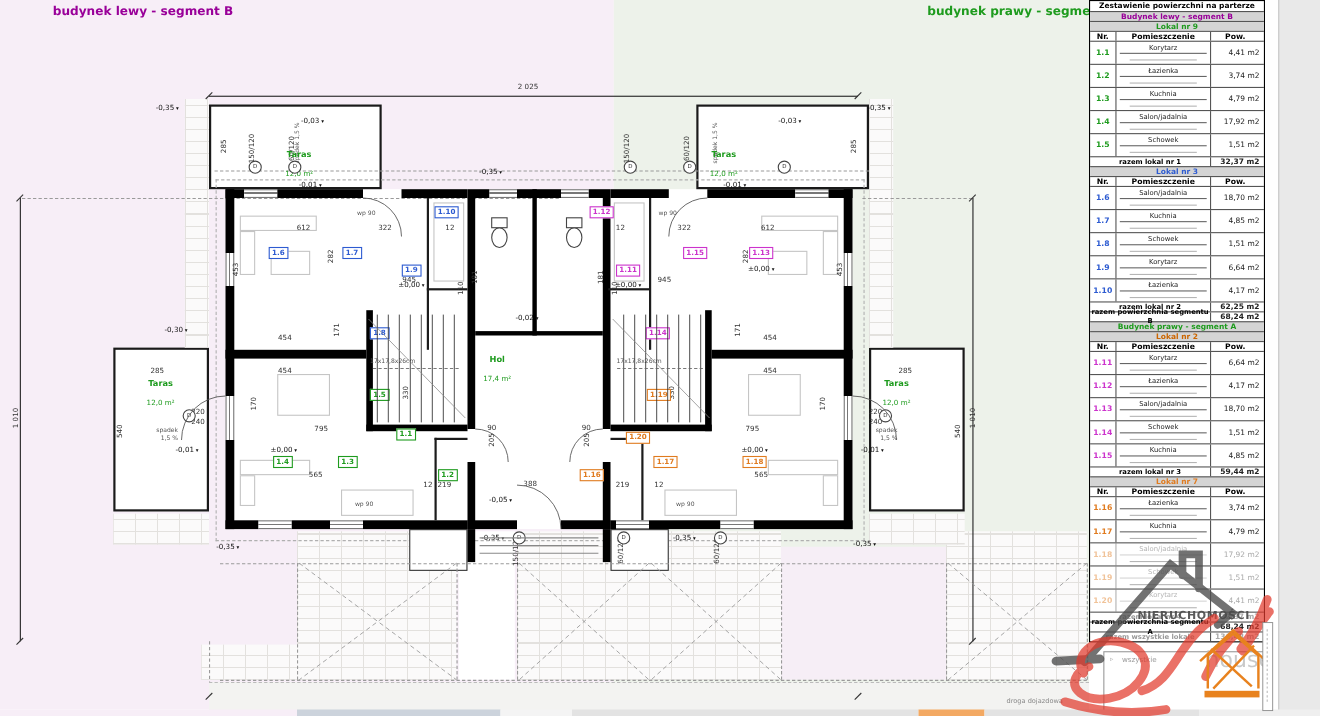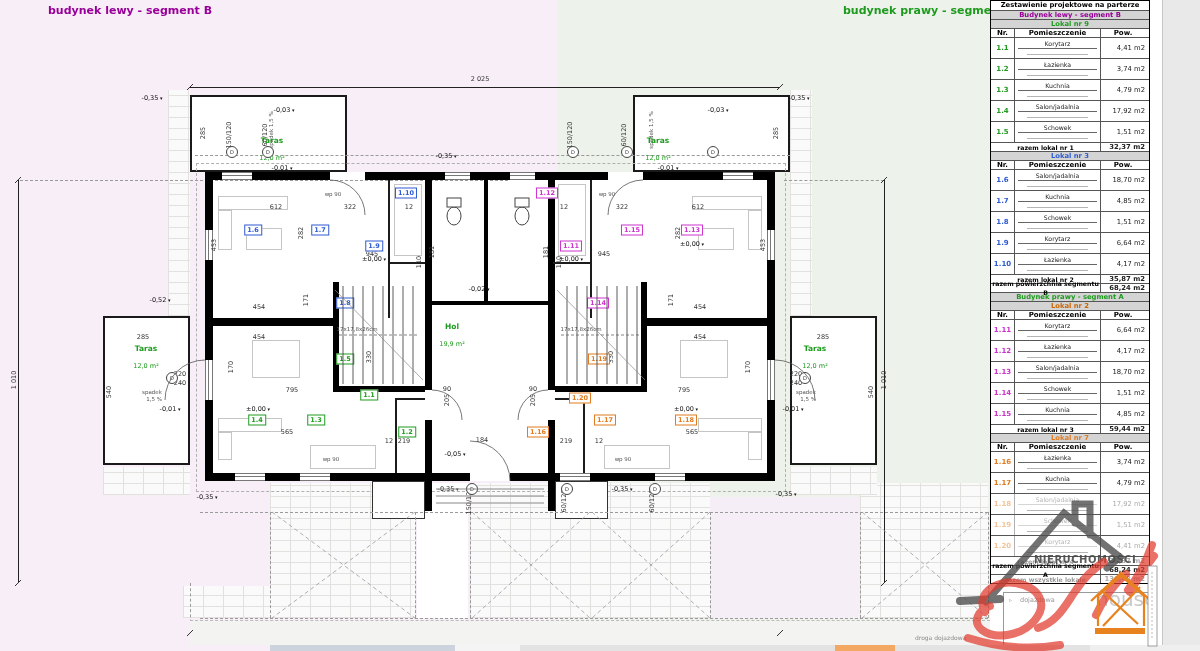--- a/index.html
+++ b/index.html
@@ -90,21 +90,21 @@
 <div class="abs" id="bg-right"></div>
 <div class="abs" id="table-wrap"></div>
 <div class="abs" id="edge-strip"></div>
 
 <div class="abs" id="title-left">budynek lewy - segment B</div>
 <div class="abs" id="title-right">budynek prawy - segment A</div>
 
 <div class="abs" id="plan">
   <div id="hol">
     <b>Hol</b>
-    <span>19,9 m²</span>
+    <span>17,4 m²</span>
   </div>
 <div class="abs white" style="left: 205px; top: 172px; width: 570px; height: 309px;"></div>
     <div class="abs terrace" style="left: 190px; top: 95px; width: 157px; height: 77px;"></div>
     <div class="abs terrace" style="left: 633px; top: 95px; width: 157px; height: 77px;"></div>
     <div class="abs terrace" style="left: 103px; top: 316px; width: 87px; height: 149px;"></div>
     <div class="abs terrace" style="left: 790px; top: 316px; width: 87px; height: 149px;"></div>
     <div class="abs white" style="left: 417px; top: 483px; width: 51px; height: 135px;"></div>
     <div class="abs patch-lav" style="left: 710px; top: 497px; width: 150px; height: 121px;"></div>
     <div class="abs patch-grn" style="left: 955px; top: 497px; width: 33px; height: 121px;"></div>
     <div class="abs brick" style="left: 168px; top: 90px; width: 22px; height: 226px;"></div>
@@ -236,21 +236,21 @@
     <span class="dim r" style="left: 306px; top: 300px;">171</span>
     <span class="dim r" style="left: 671px; top: 300px;">171</span>
     <span class="dim r" style="left: 231px; top: 367px;">170</span>
     <span class="dim r" style="left: 748px; top: 367px;">170</span>
     <span class="dim" style="left: 292px; top: 390px;">795</span>
     <span class="dim" style="left: 684px; top: 390px;">795</span>
     <span class="dim" style="left: 287px; top: 432px;">565</span>
     <span class="dim" style="left: 692px; top: 432px;">565</span>
     <span class="dim" style="left: 404px; top: 441px;">219</span>
     <span class="dim" style="left: 566px; top: 441px;">219</span>
-    <span class="dim" style="left: 482px; top: 440px;">184</span>
+    <span class="dim" style="left: 482px; top: 440px;">388</span>
     <span class="dim" style="left: 389px; top: 441px;">12</span>
     <span class="dim" style="left: 599px; top: 441px;">12</span>
     <span class="dim r" style="left: 369px; top: 357px;">330</span>
     <span class="dim r" style="left: 611px; top: 357px;">330</span>
     <span class="dim" style="left: 447px; top: 389px;">90</span>
     <span class="dim" style="left: 533px; top: 389px;">90</span>
     <span class="dim r" style="left: 447px; top: 400px;">205</span>
     <span class="dim r" style="left: 533px; top: 400px;">205</span>
     <span class="dim" style="left: 143px; top: 337px;">285</span>
     <span class="dim" style="left: 823px; top: 337px;">285</span>
@@ -269,21 +269,21 @@
     <span class="dim r" style="left: 652px; top: 501px;">60/120</span>
     <span class="lvl" style="left: 152px; top: 98px;">-0,35</span>
     <span class="lvl" style="left: 446px; top: 156px;">-0,35</span>
     <span class="lvl" style="left: 799px; top: 98px;">-0,35</span>
     <span class="lvl" style="left: 207px; top: 497px;">-0,35</span>
     <span class="lvl" style="left: 448px; top: 489px;">-0,35</span>
     <span class="lvl" style="left: 622px; top: 489px;">-0,35</span>
     <span class="lvl" style="left: 786px; top: 494px;">-0,35</span>
     <span class="lvl" style="left: 284px; top: 110px;">-0,03</span>
     <span class="lvl" style="left: 718px; top: 110px;">-0,03</span>
-    <span class="lvl" style="left: 160px; top: 300px;">-0,52</span>
+    <span class="lvl" style="left: 160px; top: 300px;">-0,30</span>
     <span class="lvl" style="left: 282px; top: 168px;">-0,01</span>
     <span class="lvl" style="left: 668px; top: 168px;">-0,01</span>
     <span class="lvl" style="left: 170px; top: 409px;">-0,01</span>
     <span class="lvl" style="left: 793px; top: 409px;">-0,01</span>
     <span class="lvl" style="left: 479px; top: 289px;">-0,02</span>
     <span class="lvl" style="left: 455px; top: 454px;">-0,05</span>
     <span class="lvl" style="left: 374px; top: 259px;">±0,00</span>
     <span class="lvl" style="left: 571px; top: 259px;">±0,00</span>
     <span class="lvl" style="left: 258px; top: 409px;">±0,00</span>
     <span class="lvl" style="left: 692px; top: 244px;">±0,00</span>
@@ -385,21 +385,21 @@
     <line x1="15" y1="183" x2="21" y2="177" stroke="#333" stroke-width="1"></line>
     <line x1="15" y1="586" x2="21" y2="580" stroke="#333" stroke-width="1"></line>
     <line x1="881" y1="183" x2="887" y2="177" stroke="#333" stroke-width="1"></line>
     <line x1="881" y1="586" x2="887" y2="580" stroke="#333" stroke-width="1"></line>
   </svg>
 
 <div class="abs" id="road"></div>
 <div class="abs" id="road-label">droga dojazdowa</div>
 
 <div id="area-table">
-    <div class="trow hsmall t-title">Zestawienie projektowe na parterze</div>
+    <div class="trow hsmall t-title">Zestawienie powierzchni na parterze</div>
     <div class="trow hsmall t-head" style="color: rgb(153, 0, 153);">Budynek lewy - segment B</div>
     <div class="trow hsmall t-head" style="color: rgb(30, 155, 30);">Lokal nr 9</div>
     <div class="trow hsmall">
       <div class="c-nr c-head">Nr.</div>
       <div class="c-room c-head">Pomieszczenie</div>
       <div class="c-area c-head" style="justify-content: center;">Pow.</div>
     </div>
     <div class="trow hdata">
       <div class="c-nr" style="color: rgb(30, 155, 30);">1.1</div>
       <div class="c-room">
@@ -485,21 +485,21 @@
     <div class="trow hdata">
       <div class="c-nr" style="color: rgb(45, 91, 209);">1.10</div>
       <div class="c-room">
         <div class="room-name">Łazienka</div>
         <div class="room-sub"></div>
       </div>
       <div class="c-area">4,17 m2</div>
     </div>
     <div class="trow hsmall">
       <div class="c-sumlbl">razem lokal nr 2</div>
-      <div class="c-area" style="font-weight: bold;">35,87 m2</div>
+      <div class="c-area" style="font-weight: bold;">62,25 m2</div>
     </div>
     <div class="trow hsmall">
       <div class="c-sumlbl">razem powierzchnia segmentu B</div>
       <div class="c-area" style="font-weight: bold;">68,24 m2</div>
     </div>
     <div class="trow hsmall t-head" style="color: rgb(30, 155, 30);">Budynek prawy - segment A</div>
     <div class="trow hsmall t-head" style="color: rgb(204, 102, 0);">Lokal nr 2</div>
     <div class="trow hsmall">
       <div class="c-nr c-head">Nr.</div>
       <div class="c-room c-head">Pomieszczenie</div>
@@ -604,21 +604,21 @@
       <div class="c-area" style="font-weight: bold;">68,24 m2</div>
     </div>
     <div class="trow hsmall faded">
       <div class="c-sumlbl">razem wszystkie lokale</div>
       <div class="c-area" style="font-weight: bold;">136,48 m2</div>
     </div>
   </div>
 
 <div id="stamp">
   <span class="stamp-tri">▹</span>
-  <span class="stamp-text">dojazdowa</span>
+  <span class="stamp-text">wszystkie</span>
 </div>
 
 <svg id="wm" width="1200" height="651">
   <g opacity="0.8" stroke="#4f4f4f" fill="none" stroke-linecap="round">
     <path d="M960,601 L1000,599" stroke-width="8"></path>
     <path d="M986,602 L1064,513 L1120,557 L1107,568" stroke-width="7"></path>
     <path d="M1075,523 L1075,504 L1090,504 L1090,535" stroke-width="7"></path>
   </g>
   <text x="1034" y="563" font-size="10" font-weight="bold" fill="#4a4a4a" opacity="0.9" letter-spacing="0.5">NIERUCHOMOŚCI</text>
   <text x="1096" y="606" font-size="20" fill="#c4c4c4" opacity="0.9">house</text>

